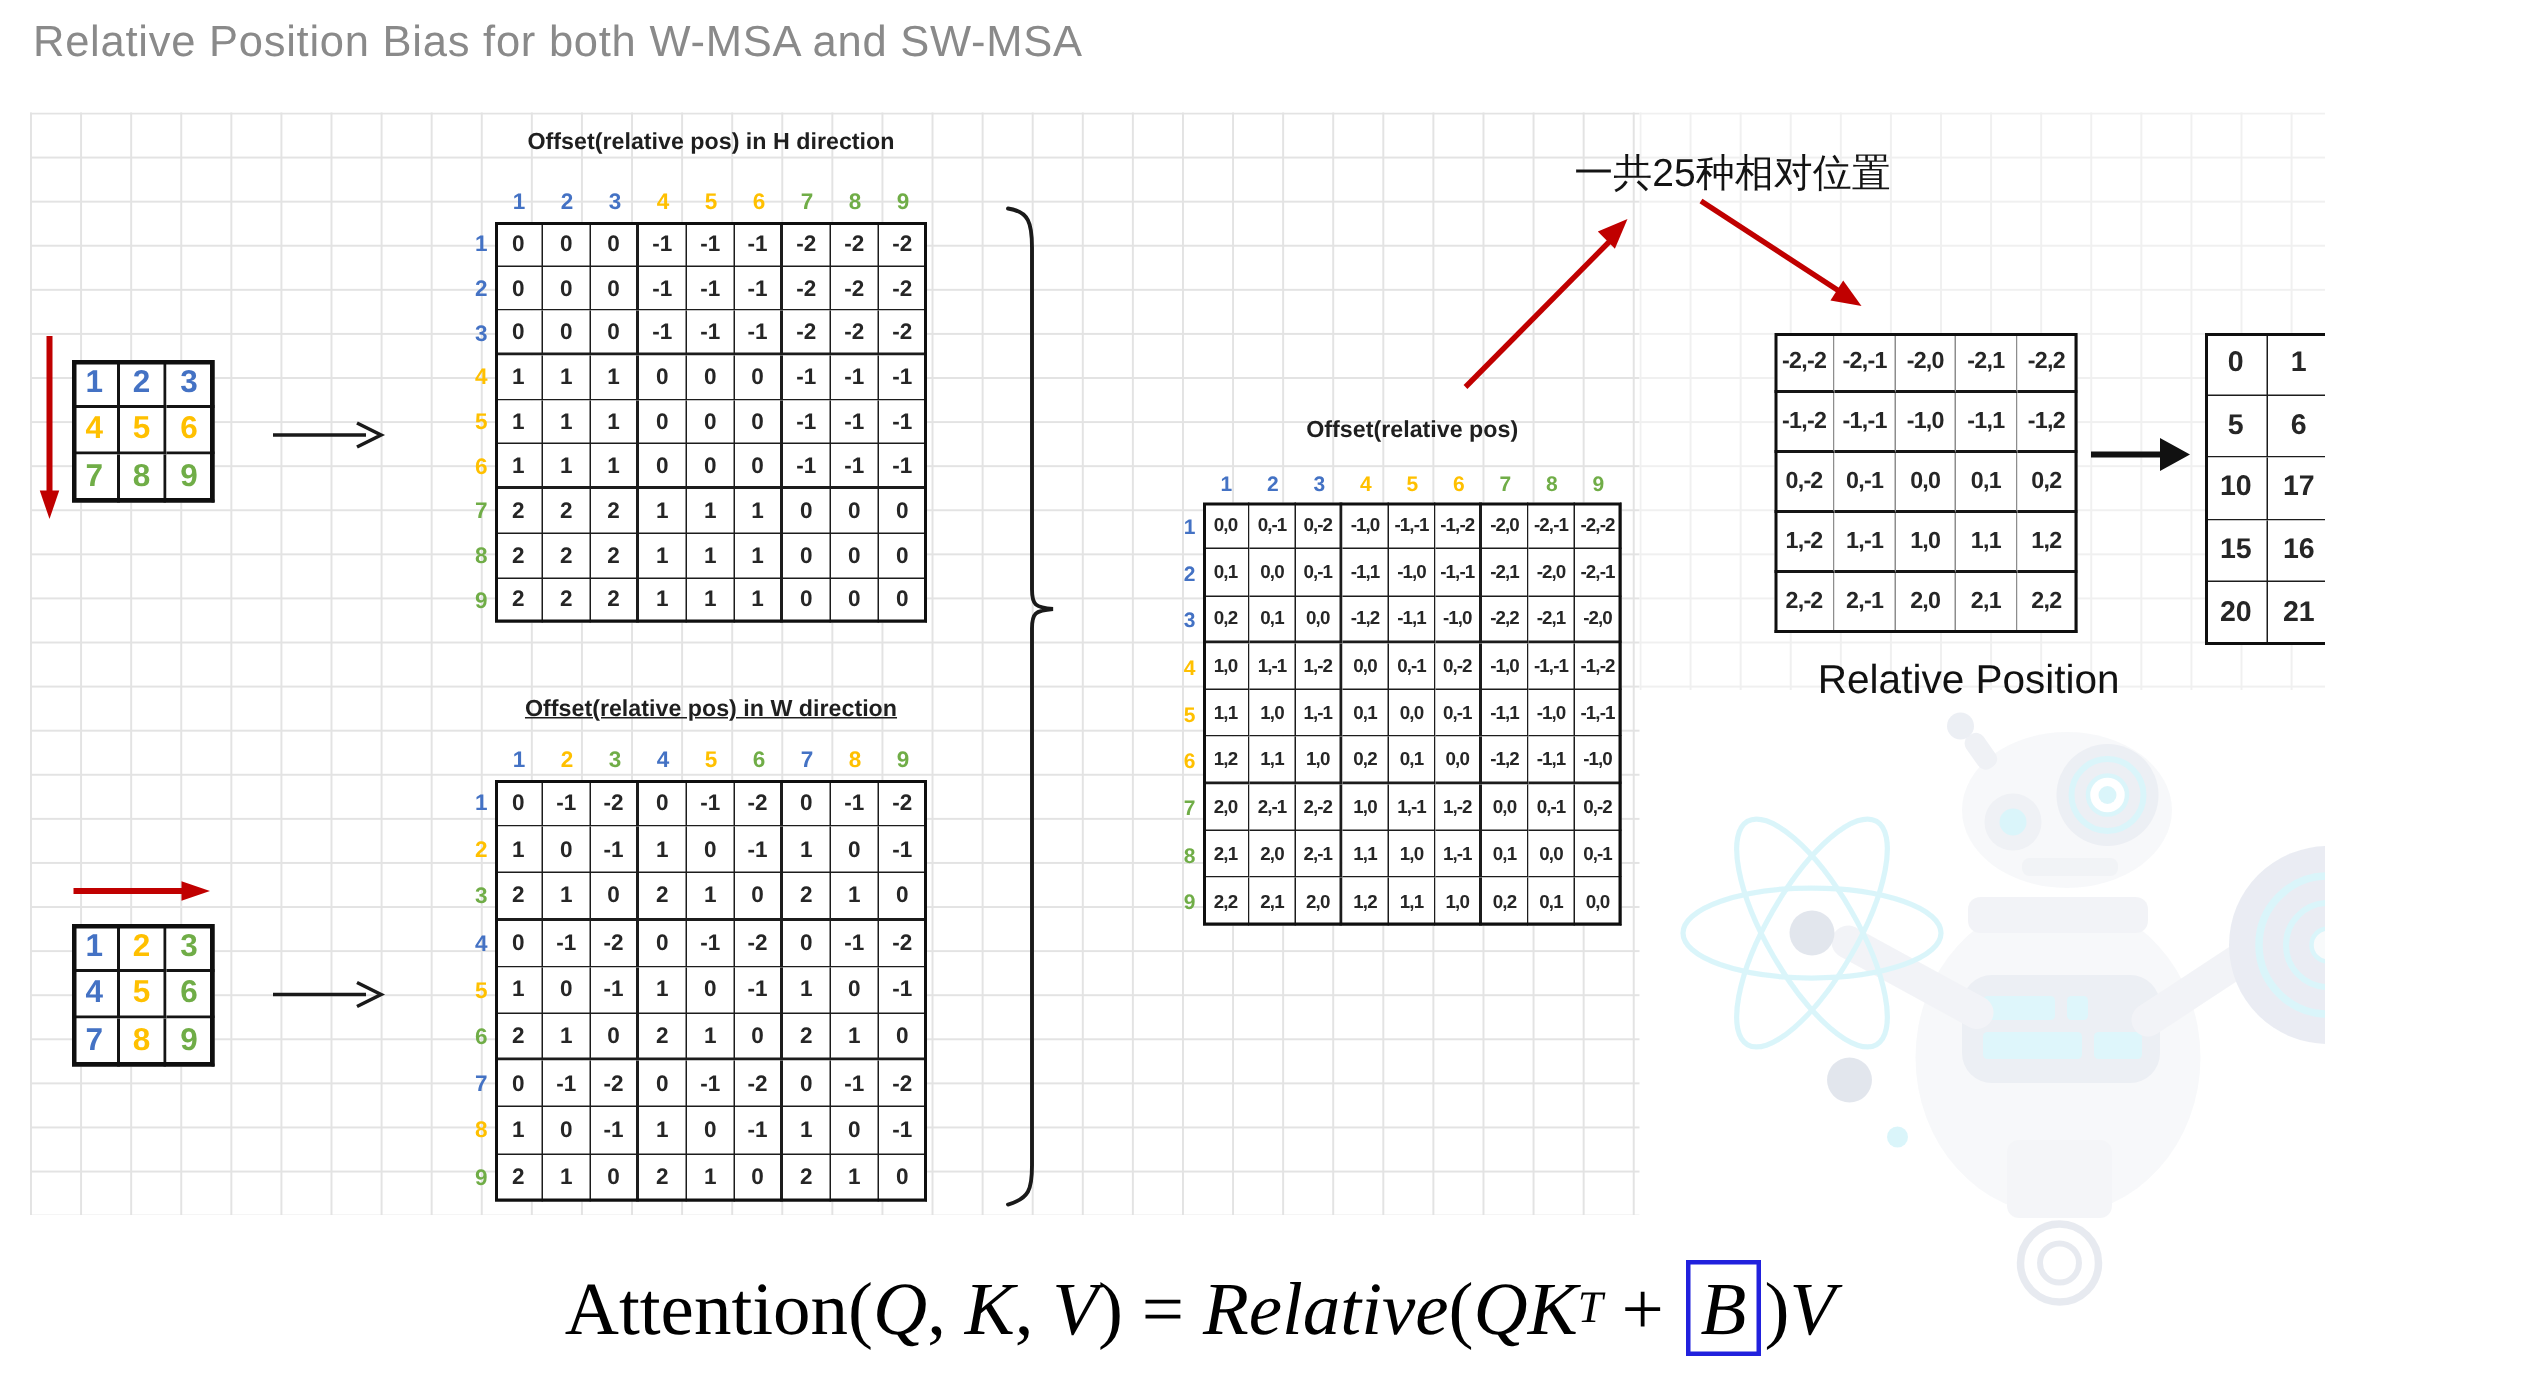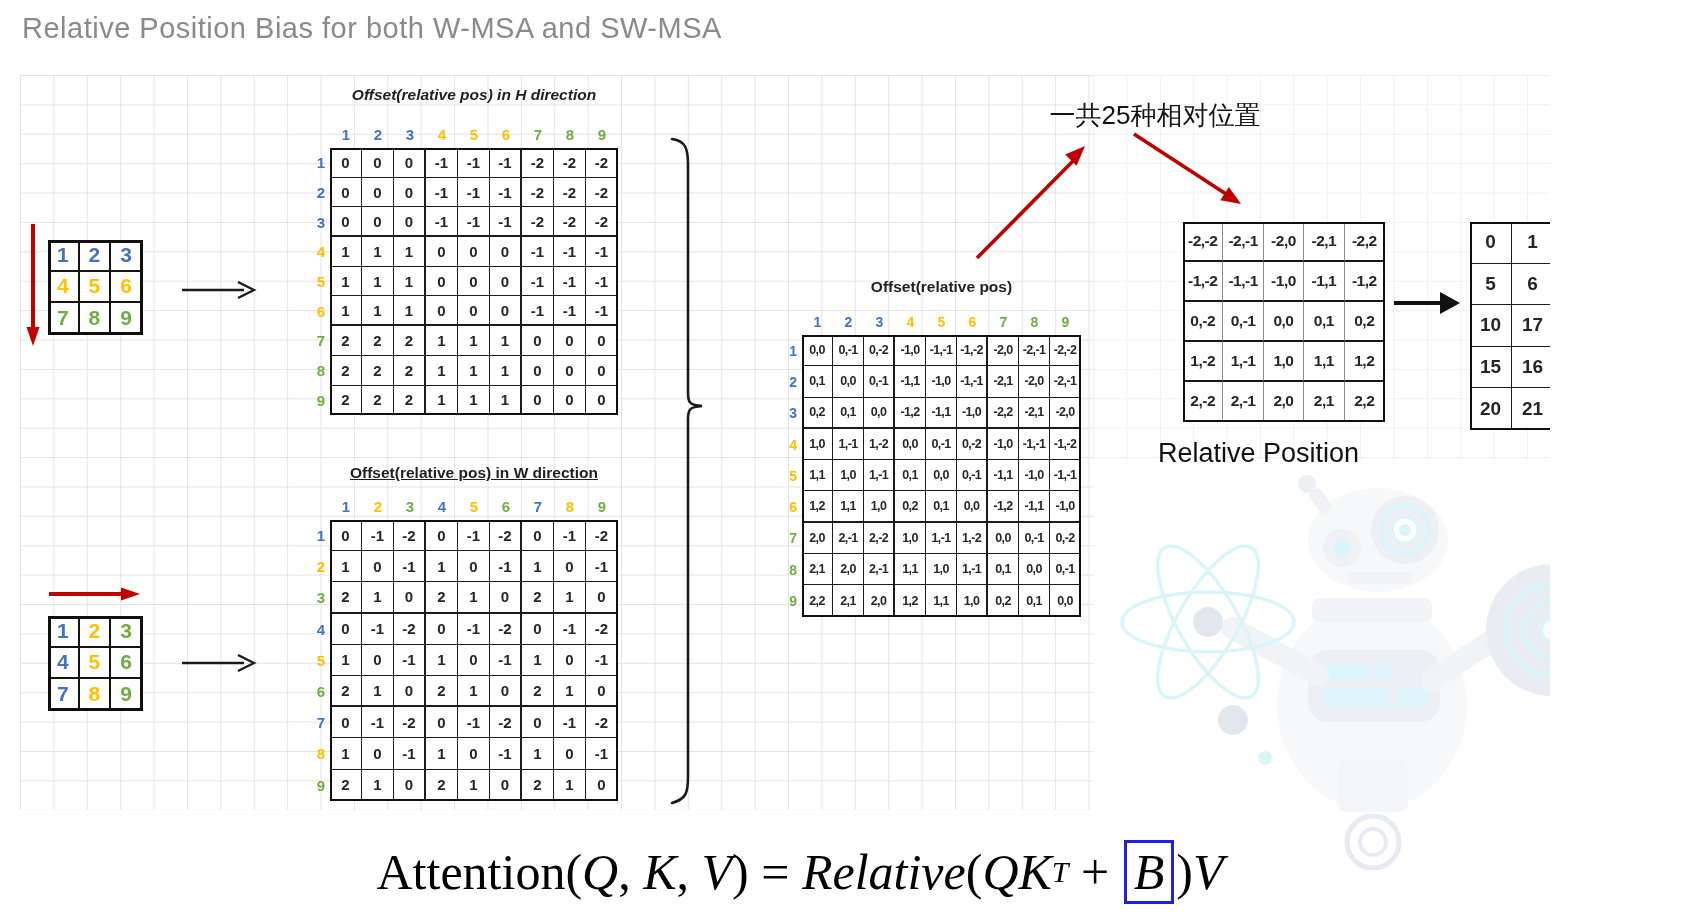--- a/index.html
+++ b/index.html
@@ -42,21 +42,21 @@
           grid-template-rows:26px repeat(9,31.3px);--hdr:26px;font-size:14px;}
   #otable .mcell{font-weight:700;font-size:12.5px;letter-spacing:-0.6px;}
   #rptable{left:1183px;top:222px;grid-template-columns:repeat(5,40.4px);
           grid-template-rows:repeat(5,40px);}
   #rptable .mcell{font-weight:700;font-size:15.5px;letter-spacing:-0.5px;
           border-right:1.2px solid #8d8d8d;border-bottom:2px solid #161616;}
   #pitable{left:1470px;top:222px;grid-template-columns:repeat(5,42px);
           grid-template-rows:repeat(5,41.6px);}
   #pitable .mcell{font-weight:600;font-size:19px;}
   .ttitle{position:absolute;font-size:15.5px;font-weight:700;color:#1f1f1f;text-align:center;}
-  .tlabel{position:absolute;font-size:27px;color:#111;text-align:left;}
+  .tlabel{position:absolute;font-size:27px;color:#111;text-align:right;}
   .annotation{position:absolute;left:1020px;top:98px;width:270px;text-align:center;
       font-size:26px;color:#141414;}
   
   .formula{position:absolute;left:200px;top:826px;width:1200px;height:92px;
       display:flex;align-items:center;justify-content:center;
       font-family:"Liberation Serif",serif;font-size:50px;color:#000;}
   .formula span{white-space:pre;}
   .f-it{font-style:italic;}
   .f-rm{font-style:normal;}
   .f-sup{font-style:italic;font-size:30px;vertical-align:14px;}
@@ -153,21 +153,21 @@
       <div class="g3cell" style="color: rgb(68, 114, 196);">7</div>
       <div class="g3cell" style="color: rgb(255, 192, 0);">8</div>
       <div class="g3cell" style="color: rgb(112, 173, 71);">9</div>
       <div class="moutline"></div>
     </div>
   <svg class="abs" style="left:180px;top:651px;" width="85" height="24" viewBox="0 0 85 24">
     <line x1="2" y1="12" x2="64" y2="12" stroke="#1a1a1a" stroke-width="2.4"></line>
     <polyline points="58,4 74,12 58,20" fill="none" stroke="#1a1a1a" stroke-width="2.4"></polyline>
   </svg>
 
-  <div class="ttitle" style="left:330px;top:86px;width:288px;font-style:italic;">Offset(relative pos) in H direction</div>
+  <div class="ttitle" style="left:330px;top:86px;width:288px;">Offset(relative pos) in H direction</div>
   <div class="mtable" id="htable">
       <div class="corner"></div>
       <div class="mhdr chdr" style="color: rgb(68, 114, 196);">1</div>
       <div class="mhdr chdr" style="color: rgb(68, 114, 196);">2</div>
       <div class="mhdr chdr" style="color: rgb(68, 114, 196);">3</div>
       <div class="mhdr chdr" style="color: rgb(255, 192, 0);">4</div>
       <div class="mhdr chdr" style="color: rgb(255, 192, 0);">5</div>
       <div class="mhdr chdr" style="color: rgb(255, 192, 0);">6</div>
       <div class="mhdr chdr" style="color: rgb(112, 173, 71);">7</div>
       <div class="mhdr chdr" style="color: rgb(112, 173, 71);">8</div>

